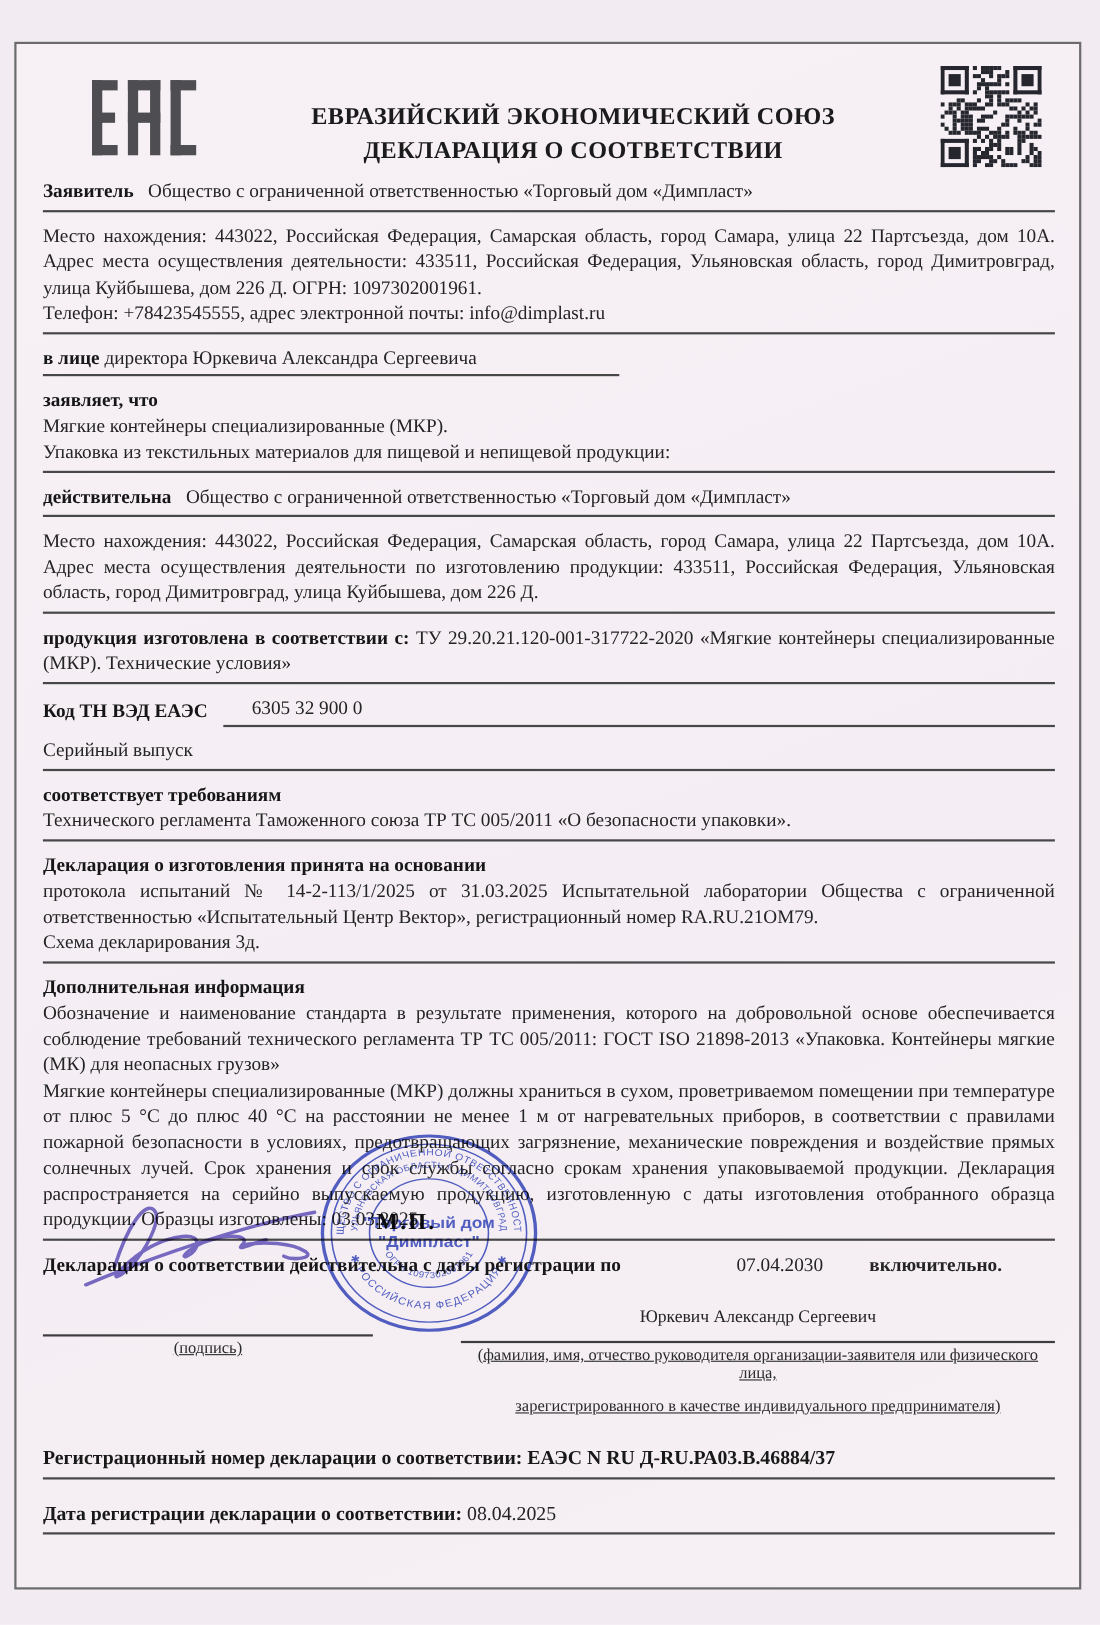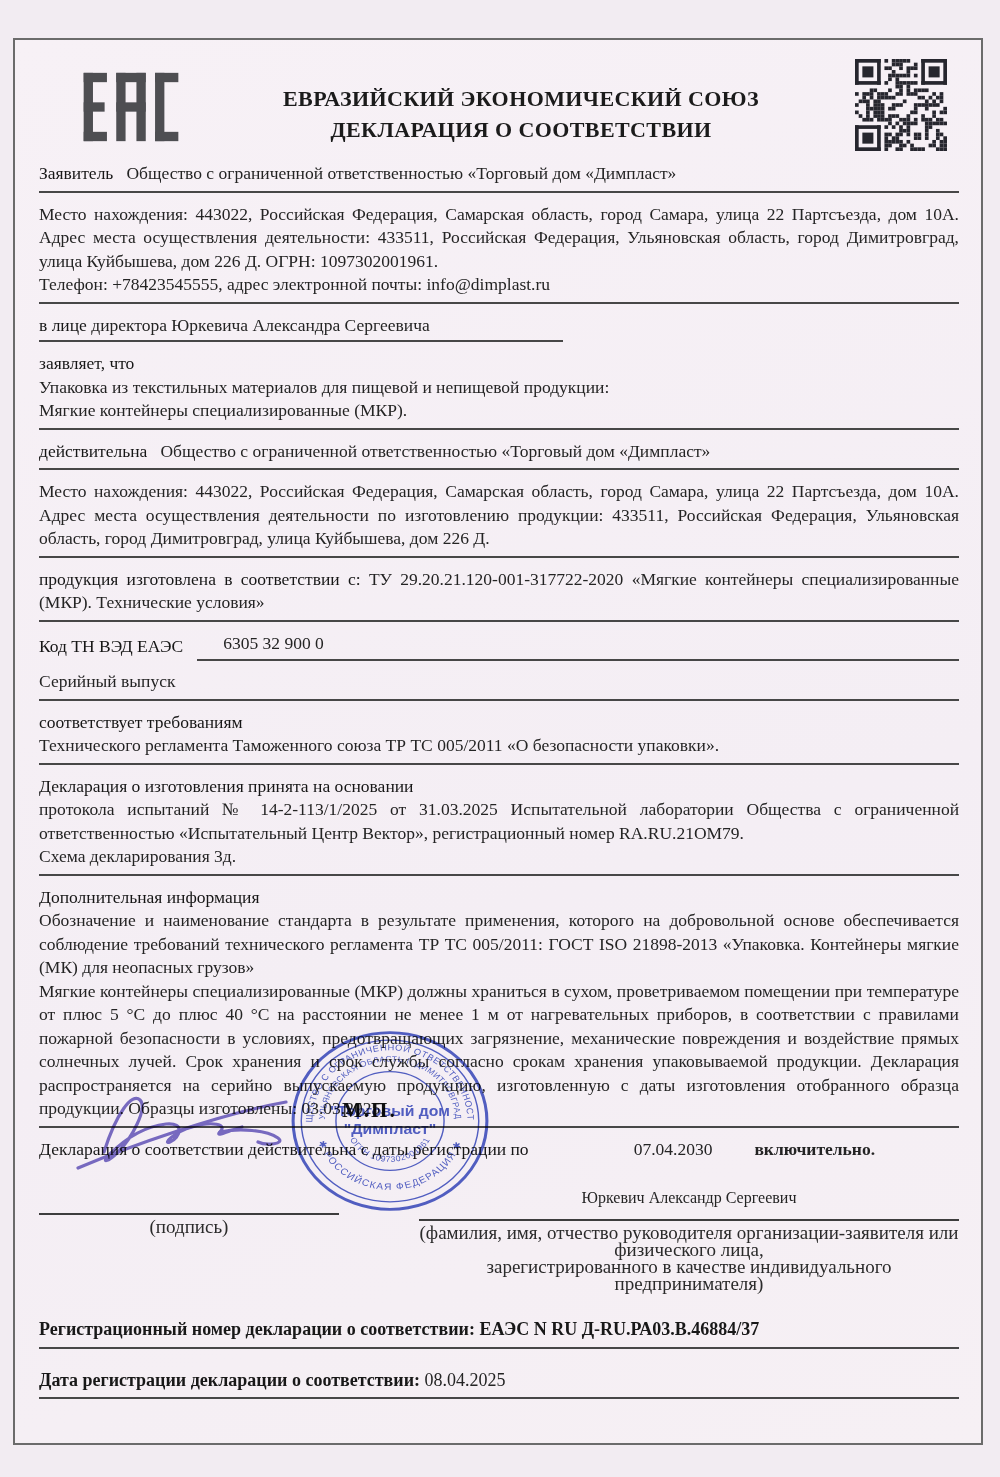--- a/index.html
+++ b/index.html
@@ -8,44 +8,44 @@
     background:#f2ecf2;
     font-family:"Liberation Serif","DejaVu Serif",serif;
     color:#242424;
   }
   .frame{
     position:absolute;left:13px;top:38px;width:970px;height:1407px;
     box-sizing:border-box;border:2px solid #6b6b6b;
     background:linear-gradient(160deg,#f7f1f6 0%,#f4eef4 60%,#f6f0f4 100%);
     padding:12px 22px 0 24px;
   }
-  .header{display:flex;align-items:center;margin-bottom:10px;}
+  .header{display:flex;align-items:flex-end;margin-bottom:10px;}
   .eac-logo{width:104px;height:90px;margin:10px 4px 0 40px;flex:0 0 auto;}
   .titles{flex:1;text-align:center;padding-top:24px;font-weight:bold;
     font-size:22px;line-height:31px;letter-spacing:.4px;color:#1b1b1b;}
   .qr{width:92px;height:92px;margin:6px 12px 0 0;flex:0 0 auto;}
   .sec{font-size:17.5px;line-height:23.5px;margin-bottom:9px;}
   .rule{border-bottom:2px solid #474747;padding-bottom:5px;margin-bottom:10px;}
   .rule-part{position:relative;padding-bottom:5px;margin-bottom:10px;}
   .rule-part::after{content:"";position:absolute;left:0;bottom:0;width:57%;height:2px;background:#474747;}
-  .lbl{font-weight:normal;color:#161616;}
+  .lbl{font-weight:bold;color:#161616;}
   .just{text-align:justify;}
   .tnved-row{display:flex;align-items:center;}
   .tnved-row .lbl{flex:0 0 auto;margin-right:14px;}
   .tnved-row .tn-val{flex:1;border-bottom:2px solid #474747;padding:0 0 4px 26px;}
   .validity{display:flex;align-items:baseline;margin:4px 0 14px 0;}
   .validity .v-date{margin-left:105px;}
   .validity .v-suffix{margin-left:42px;font-weight:bold;}
   .sig-area{display:flex;margin-top:14px;margin-bottom:26px;}
   .sig-left{width:300px;text-align:center;}
   .sig-left .line,.sig-right .line{border-bottom:2px solid #3d3d3d;height:38px;}
   .sig-mid{flex:1;}
   .sig-right{width:540px;text-align:center;}
   .sig-right .name{font-size:16px;padding-top:14px;height:24px;}
-  .small-note{font-size:19px;line-height:17px;color:#2b2b2b;margin-top:3px;}
+  .small-note{font-size:15px;line-height:17px;color:#2b2b2b;margin-top:3px;text-decoration:underline;}
   .reg-row{font-size:18px;font-weight:bold;color:#181818;}
   .reg-row .val-normal{font-weight:normal;color:#242424;}
   .reg-number{margin-top:6px;}
   .reg-date{margin-top:20px;}
   
   .signature-ink{position:absolute;left:70px;top:1080px;width:255px;height:92px;
     mix-blend-mode:multiply;z-index:5;}
   .stamp{position:absolute;left:288px;top:1028px;width:204px;height:186px;
     mix-blend-mode:multiply;opacity:.88;z-index:6;}
   .mp-mark{position:absolute;left:342px;top:1098px;font-size:21px;font-weight:bold;
@@ -317,22 +317,22 @@
     <div>Телефон: +78423545555, адрес электронной почты: info@dimplast.ru</div>
   </div>
 
   <div class="sec rule-part">
     <span class="lbl">в лице</span>
     <span>директора Юркевича Александра Сергеевича</span>
   </div>
 
   <div class="sec rule">
     <div class="lbl">заявляет, что</div>
+    <div>Мягкие контейнеры специализированные (МКР).</div>
     <div>Упаковка из текстильных материалов для пищевой и непищевой продукции:</div>
-    <div>Мягкие контейнеры специализированные (МКР).</div>
   </div>
 
   <div class="sec rule">
     <span class="lbl">действительна</span>&nbsp;&nbsp;
     <span>Общество с ограниченной ответственностью «Торговый дом «Димпласт»</span>
   </div>
 
   <div class="sec rule just">Место нахождения: 443022, Российская Федерация, Самарская область, город Самара, улица 22 Партсъезда, дом 10А. Адрес места осуществления деятельности по изготовлению продукции: 433511, Российская Федерация, Ульяновская область, город Димитровград, улица Куйбышева, дом 226 Д.</div>
 
   <div class="sec rule just">
@@ -373,21 +373,21 @@
   <div class="sig-area">
     <div class="sig-left">
       <div class="line"></div>
       <div class="small-note">(подпись)</div>
     </div>
     <div class="sig-mid"></div>
     <div class="sig-right">
       <div class="name">Юркевич Александр Сергеевич</div>
       <div class="line" style="height:6px;"></div>
       <div class="small-note">(фамилия, имя, отчество руководителя организации-заявителя или физического лица,</div>
-      <div class="small-note" style="margin-top:0;">зарегистрированного в качестве индивидуального предпринимателя)</div>
+      <div class="small-note" style="margin-top:13px;">зарегистрированного в качестве индивидуального предпринимателя)</div>
     </div>
   </div>
 
   <div class="sec rule reg-row reg-number">
     <span>Регистрационный номер декларации о соответствии:</span>
     <span>ЕАЭС N RU Д-RU.РА03.В.46884/37</span>
   </div>
 
   <div class="sec rule reg-row reg-date">
     <span>Дата регистрации декларации о соответствии:</span>

